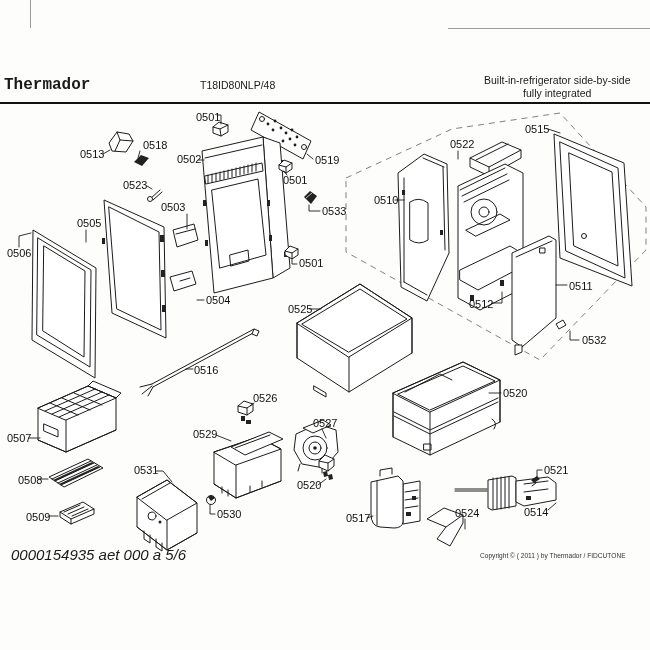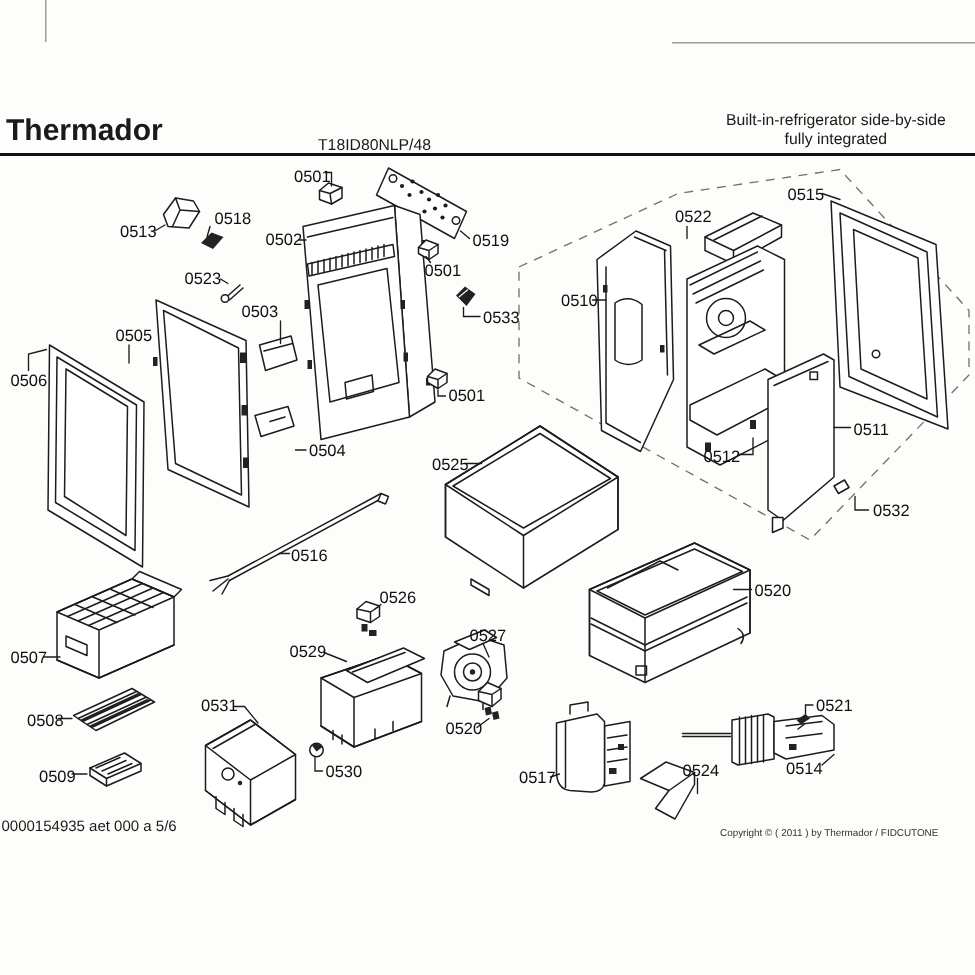--- a/index.html
+++ b/index.html
@@ -1,26 +1,26 @@
 <!DOCTYPE html>
 <html><head>
 <meta charset="utf-8">
 <style>
   html,body{margin:0;padding:0;}
   body{width:650px;height:650px;background:#ffffff;position:relative;overflow:hidden;
        font-family:"Liberation Sans", sans-serif;color:#1a1a1a;}
   .page{position:absolute;inset:0;background:#fdfdfb;}
   .abs{position:absolute;}
-  .brand{left:4px;top:76px;font-size:20px;font-weight:bold;letter-spacing:0px;}
-  .model{left:212px;top:79px;font-size:10.5px;margin-top:12px;}
+  .brand{left:4px;top:76px;font-size:16px;font-weight:bold;letter-spacing:0px;font-family:Liberation Mono, monospace;}
+  .model{left:200px;top:79px;font-size:10.5px;}
   .desc{left:484px;top:74px;font-size:10.5px;line-height:13px;text-align:center;}
   .rule{left:0;top:102px;width:650px;height:2px;background:#111;}
   .faint-v{left:30px;top:0;width:1px;height:28px;background:#9a9f9a;}
   .faint-h{left:448px;top:28px;width:202px;height:1px;background:#9a9f9a;}
-  .docref{left:1px;top:546px;font-size:10px;}
+  .docref{left:11px;top:546px;font-size:15px;font-style:italic;}
   .copyright{left:480px;top:552px;font-size:6.6px;color:#333;}
   svg{position:absolute;left:0;top:0;}
   .ln{fill:none;stroke:#1c1c1c;stroke-width:1;stroke-linejoin:round;stroke-linecap:round;}
   .wh{fill:#ffffff;stroke:#1c1c1c;stroke-width:1;stroke-linejoin:round;}
   .dk{fill:#222222;stroke:none;}
   .ldr{fill:none;stroke:#1c1c1c;stroke-width:0.9;stroke-linecap:round;}
   .dash{fill:none;stroke:#6f746f;stroke-width:0.9;stroke-dasharray:6 5;}
   text.lbl{font-family:"Liberation Sans", sans-serif;font-size:11px;fill:#101010;}
 </style>
 </head>

